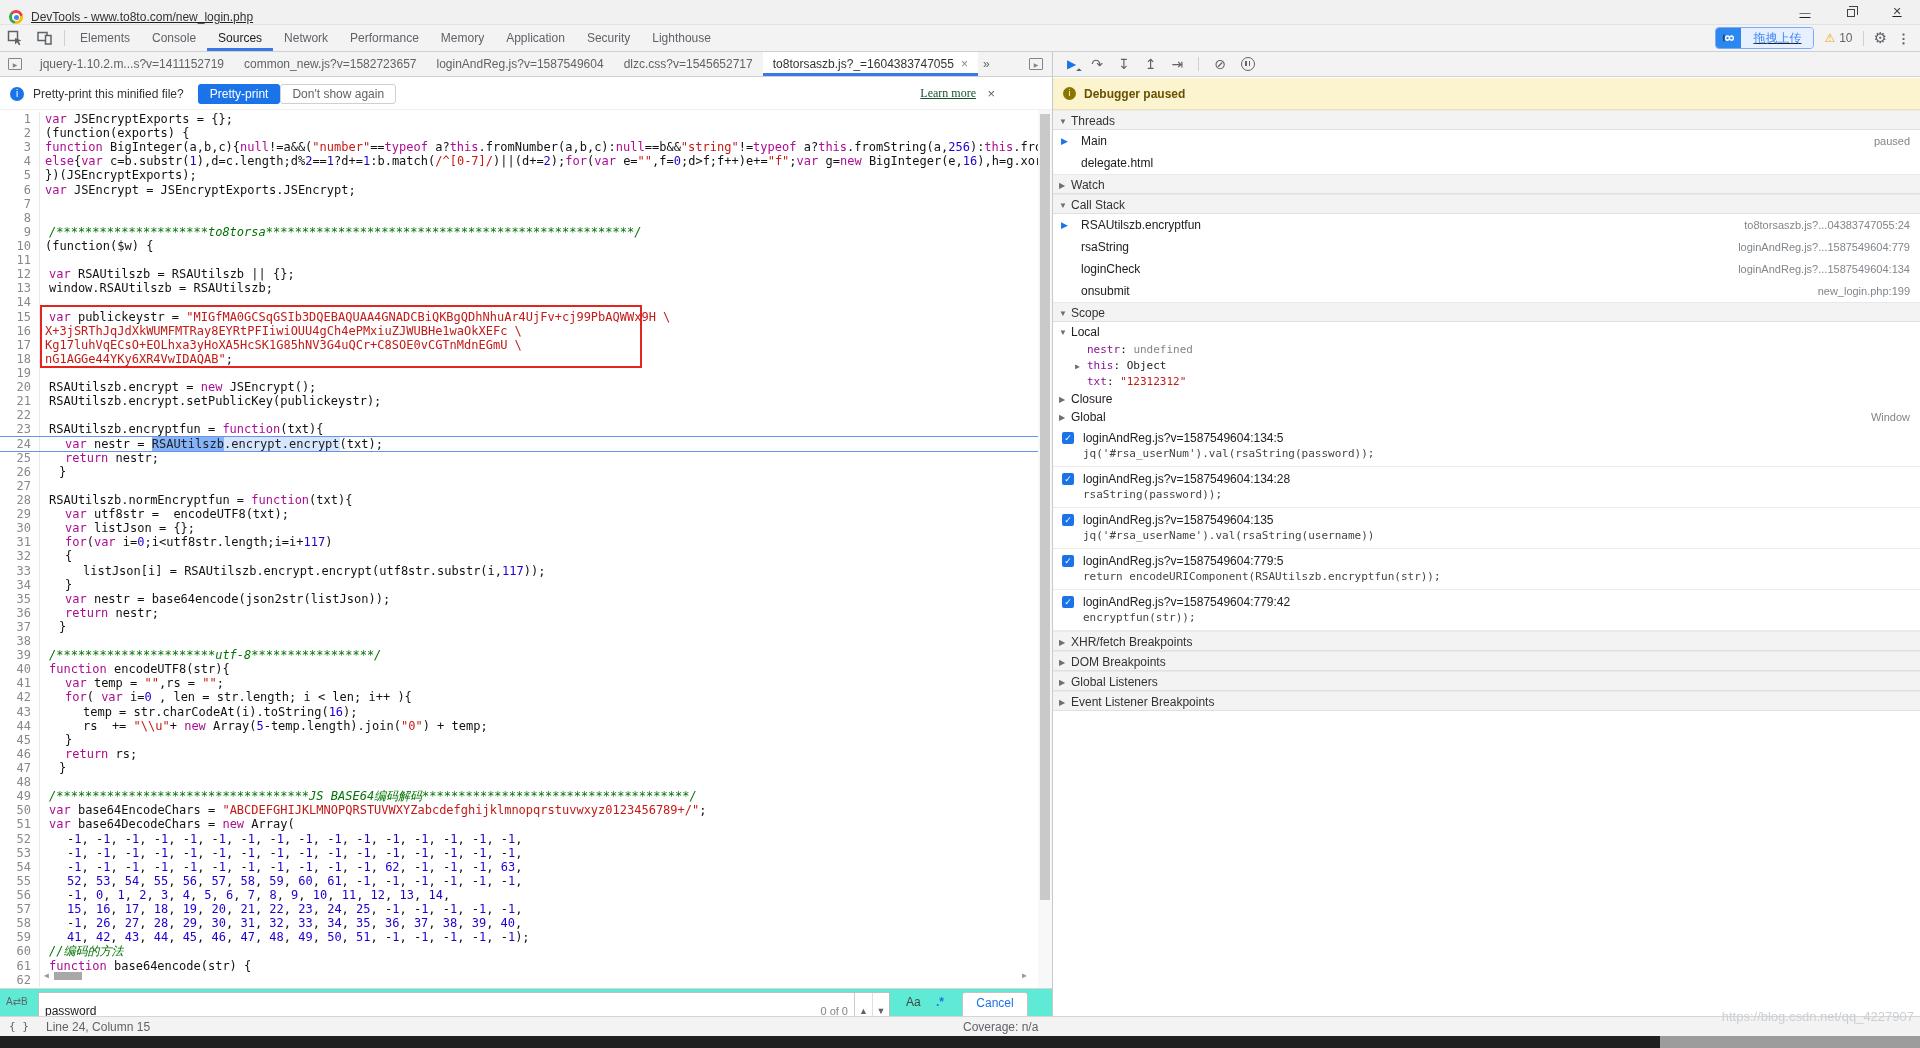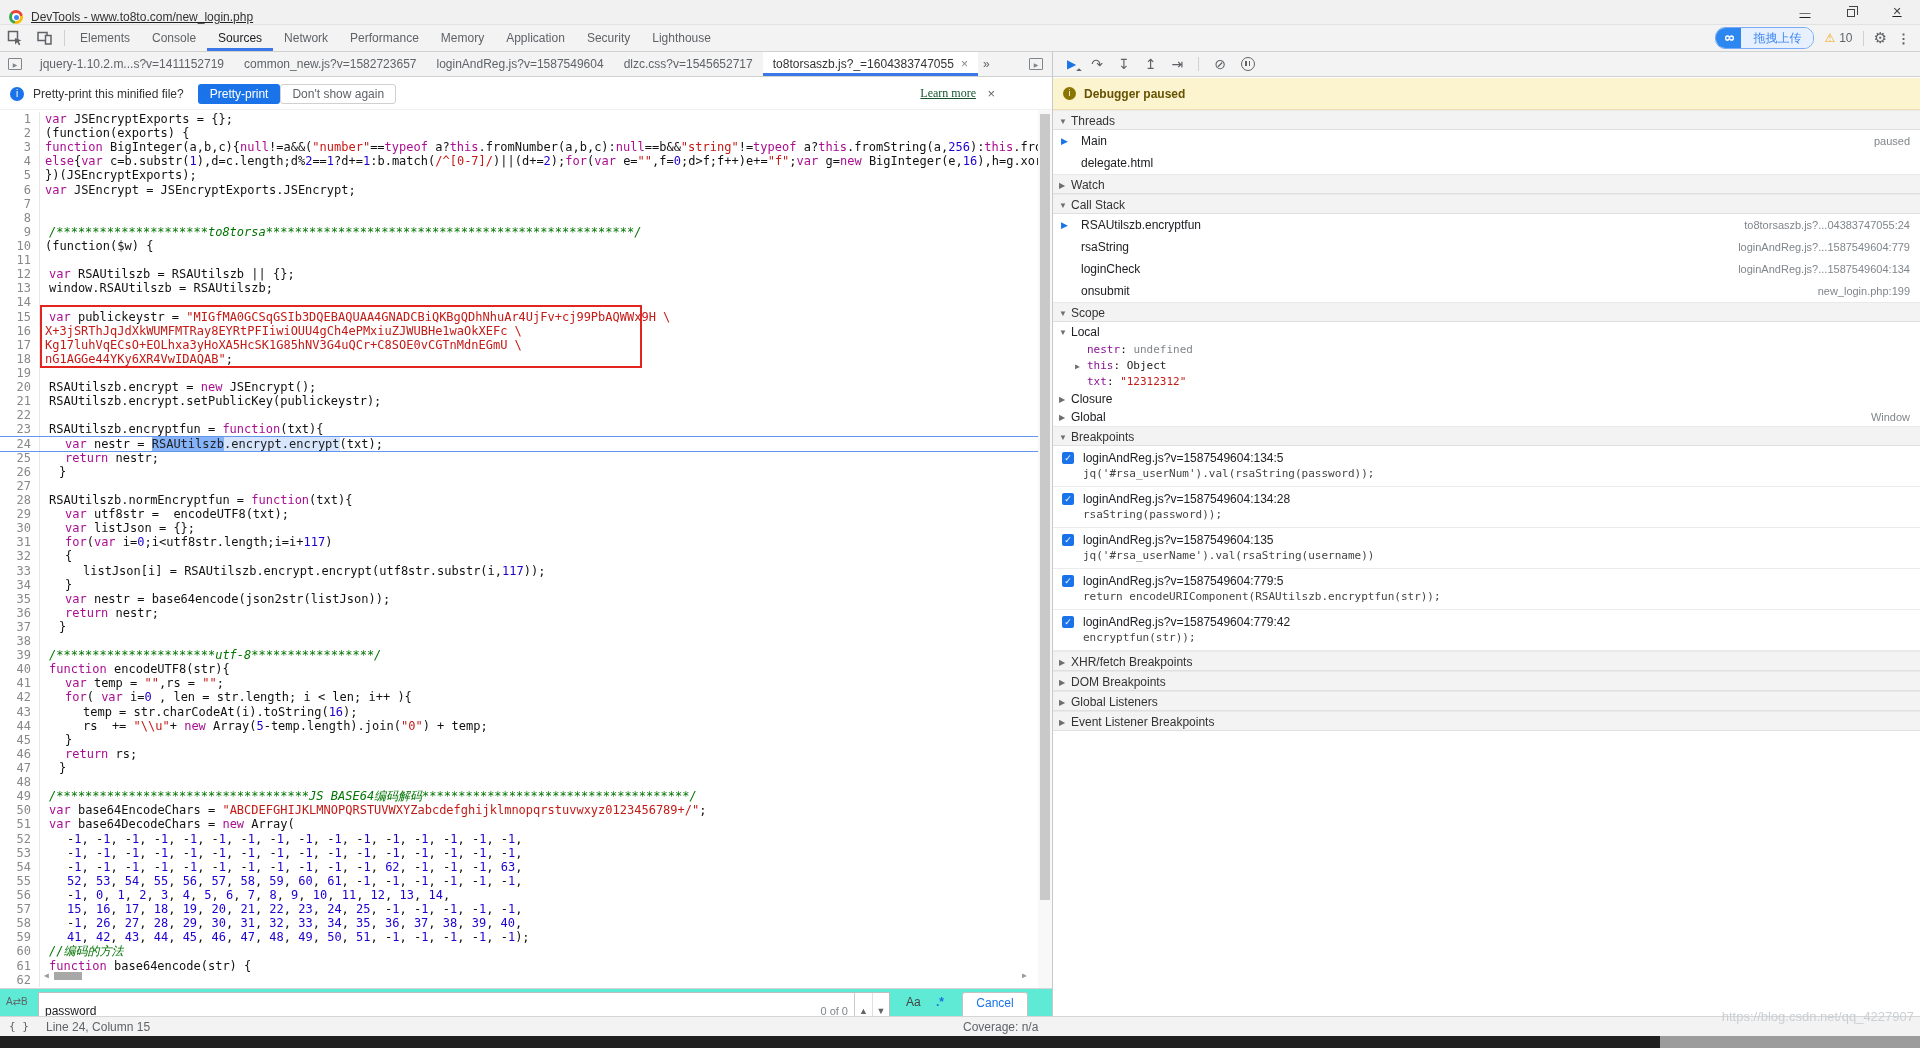--- a/index.html
+++ b/index.html
@@ -19,21 +19,21 @@
   .restore-glyph{width:8px;height:8px;border:1px solid #444;position:relative;background:transparent;margin-top:2px;}
   .restore-glyph::before{content:"";position:absolute;left:1px;top:-4px;width:8px;height:8px;border-top:1px solid #444;border-right:1px solid #444;}
 
   
   .panel-tabs{position:absolute;left:0;top:25px;width:1920px;height:27px;background:#f3f3f3;border-bottom:1px solid #d0d0d0;display:flex;align-items:stretch;}
   .ptool{width:30px;display:flex;align-items:center;justify-content:center;}
   .pt-sep{width:1px;background:#d0d0d0;margin:5px 4px;}
   .ptab{padding:0 11px;line-height:26px;color:#5f6368;white-space:nowrap;}
   .ptab.active{color:#202124;box-shadow:inset 0 -3px 0 #3b78e7;}
   .tab-right{position:absolute;right:10px;top:2px;height:22px;display:flex;align-items:center;gap:10px;}
-  .ext-btn{display:flex;height:22px;border:1px solid #7baaf7;border-radius:10px;overflow:hidden;}
+  .ext-btn{display:flex;height:22px;border:1px solid #7baaf7;border-radius:4px;overflow:hidden;text-decoration:underline;}
   .ext-icon{width:25px;background:#2c87f0;color:#fff;display:flex;align-items:center;justify-content:center;font-weight:bold;}
   .ext-icon span{display:inline-block;transform:rotate(90deg);font-size:12px;}
   .ext-label{padding:0 12px;background:#e6f0fe;color:#3f87f5;line-height:20px;}
   .warn{display:flex;align-items:center;gap:4px;color:#5f6368;}
   .warn-tri{color:#f0a30a;font-size:12px;}
   .vbar{width:1px;height:15px;background:#d0d0d0;}
   .gear{color:#5f6368;font-size:15px;}
   .dots{color:#5f6368;font-size:13px;font-weight:bold;}
 
   
@@ -315,21 +315,20 @@
       </div>
     <div class="sec-h"><span class="tri">▼</span><span>Scope</span></div>
     <div class="scope-local"><span class="tri">▼</span><span>Local</span></div>
     <div id="scopeVars">
         <div class="scope-var"><span class="v-name">nestr</span><span class="p">: </span><span class="v-undef">undefined</span></div>
         <div class="scope-var"><span class="tri">▶</span><span class="v-name">this</span><span class="p">: </span><span class="v-obj">Object</span></div>
         <div class="scope-var"><span class="v-name">txt</span><span class="p">: </span><span class="v-str">"12312312"</span></div>
       </div>
     <div class="scope-sub"><span class="tri">▶</span><span>Closure</span></div>
     <div class="scope-sub"><span class="tri">▶</span><span>Global</span><span class="s-right">Window</span></div>
-    <div class="sec-h"><span class="tri">▼</span><span>Breakpoints</span></div>
     <div id="bpList">
         <div class="bp">
           <span class="bp-check">✓</span>
           <div class="bp-loc">loginAndReg.js?v=1587549604:134:5</div>
           <div class="bp-code">jq('#rsa_userNum').val(rsaString(password));</div>
         </div>
         <div class="bp">
           <span class="bp-check">✓</span>
           <div class="bp-loc">loginAndReg.js?v=1587549604:134:28</div>
           <div class="bp-code">rsaString(password));</div>

